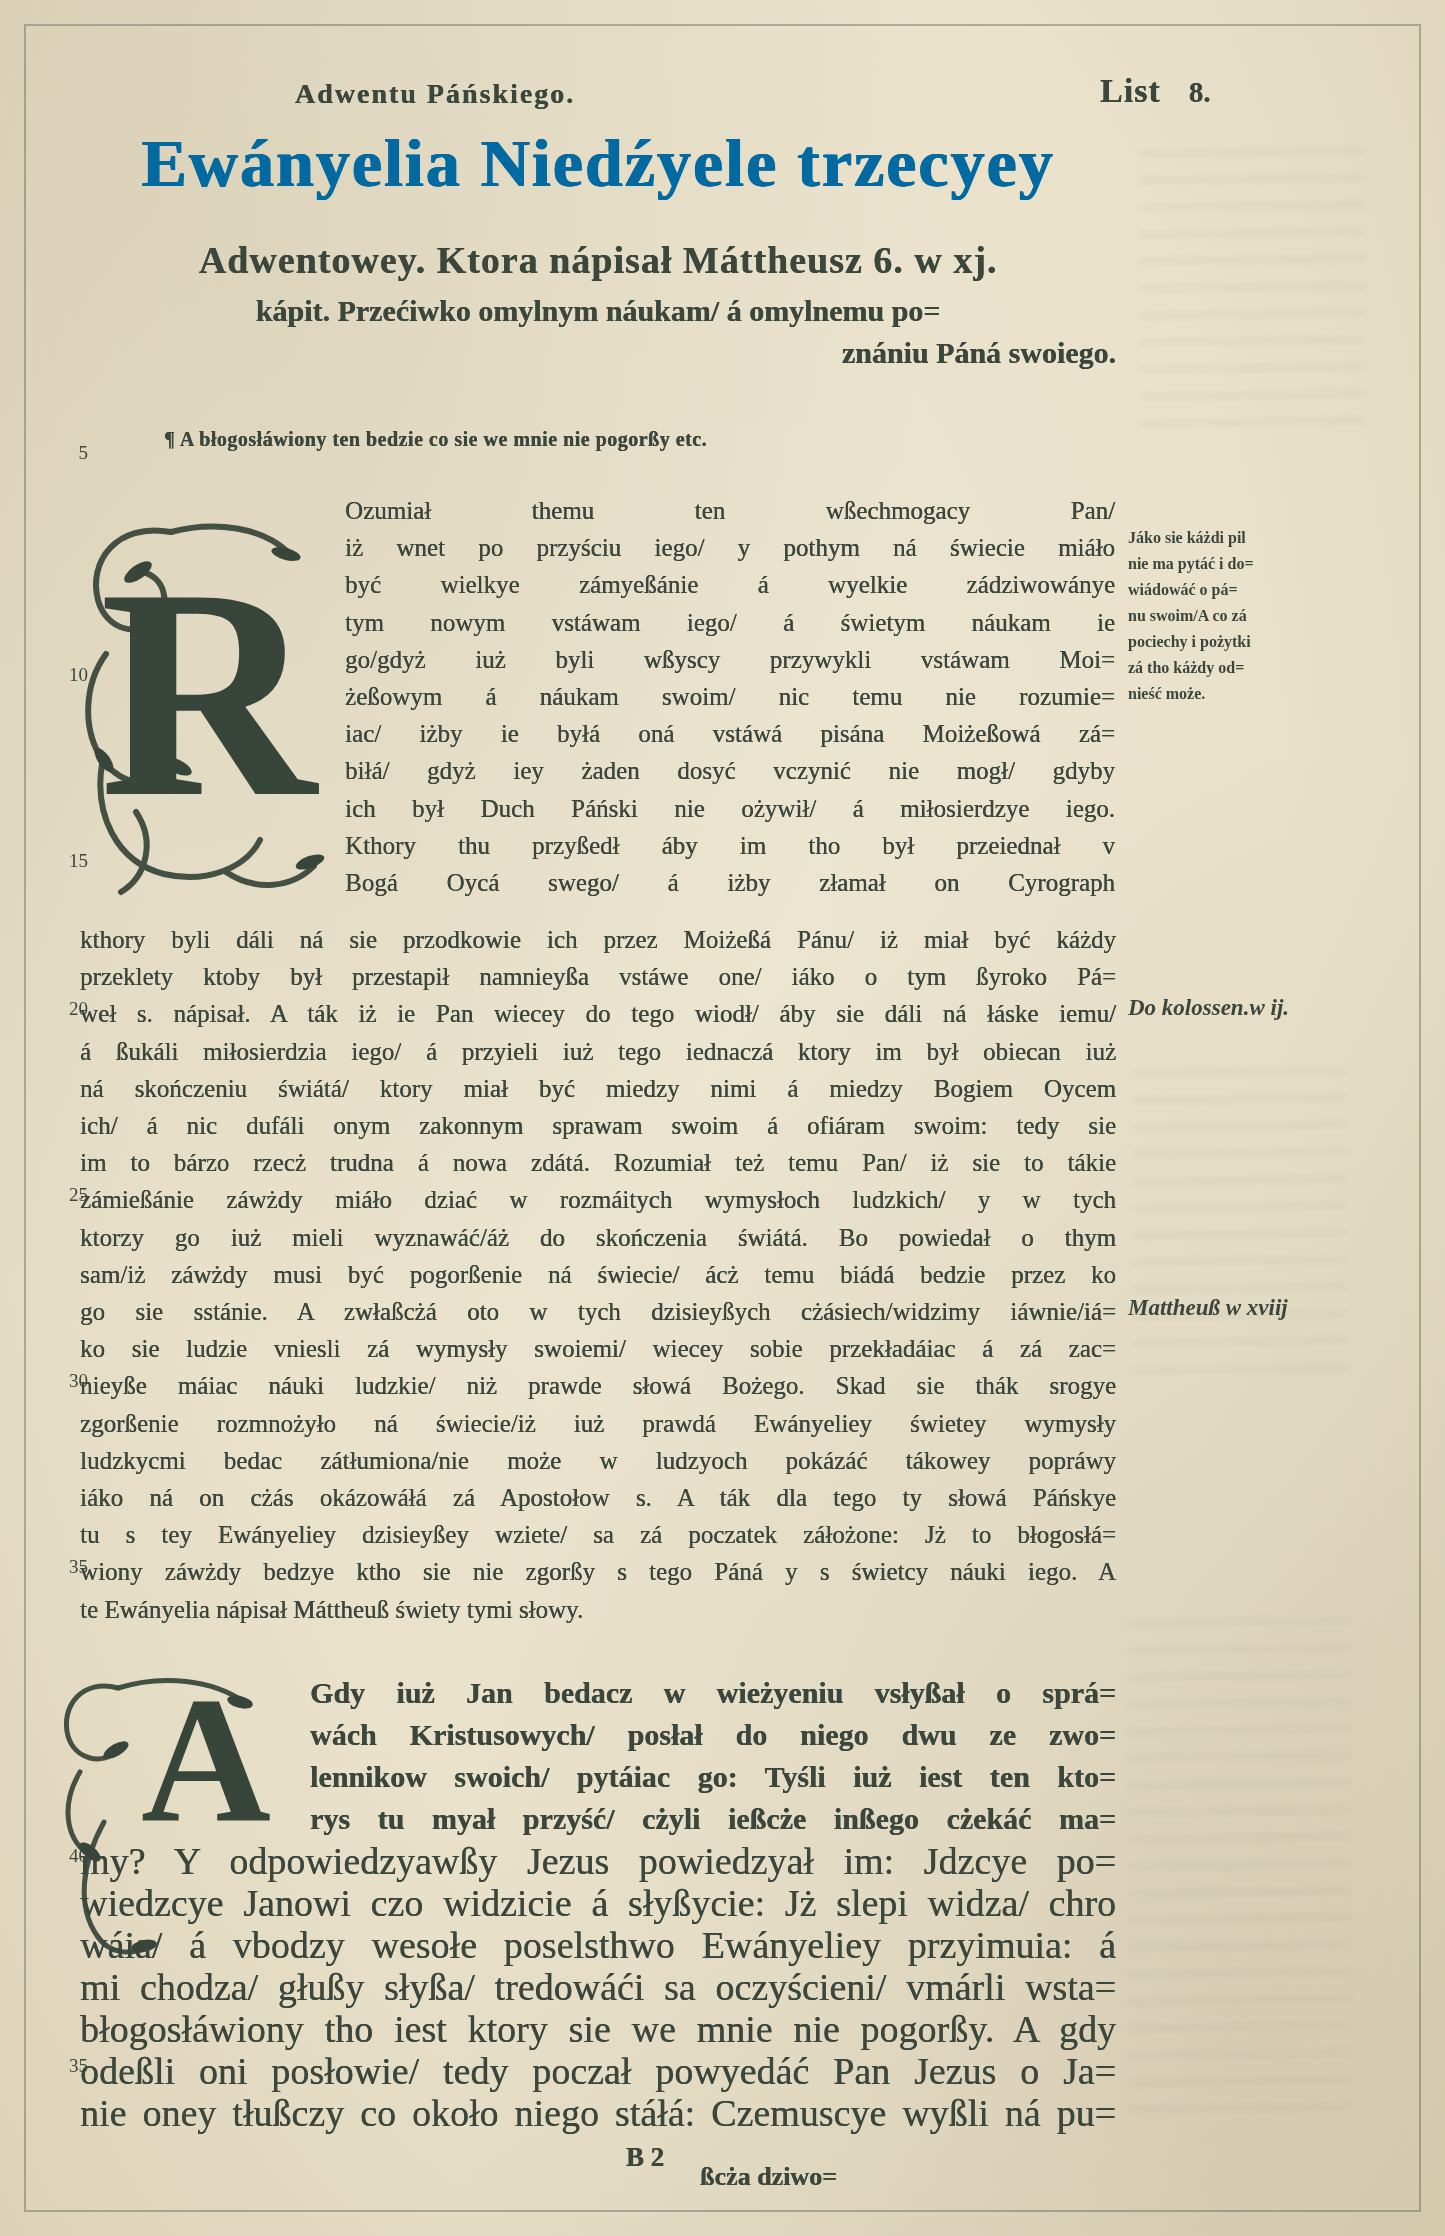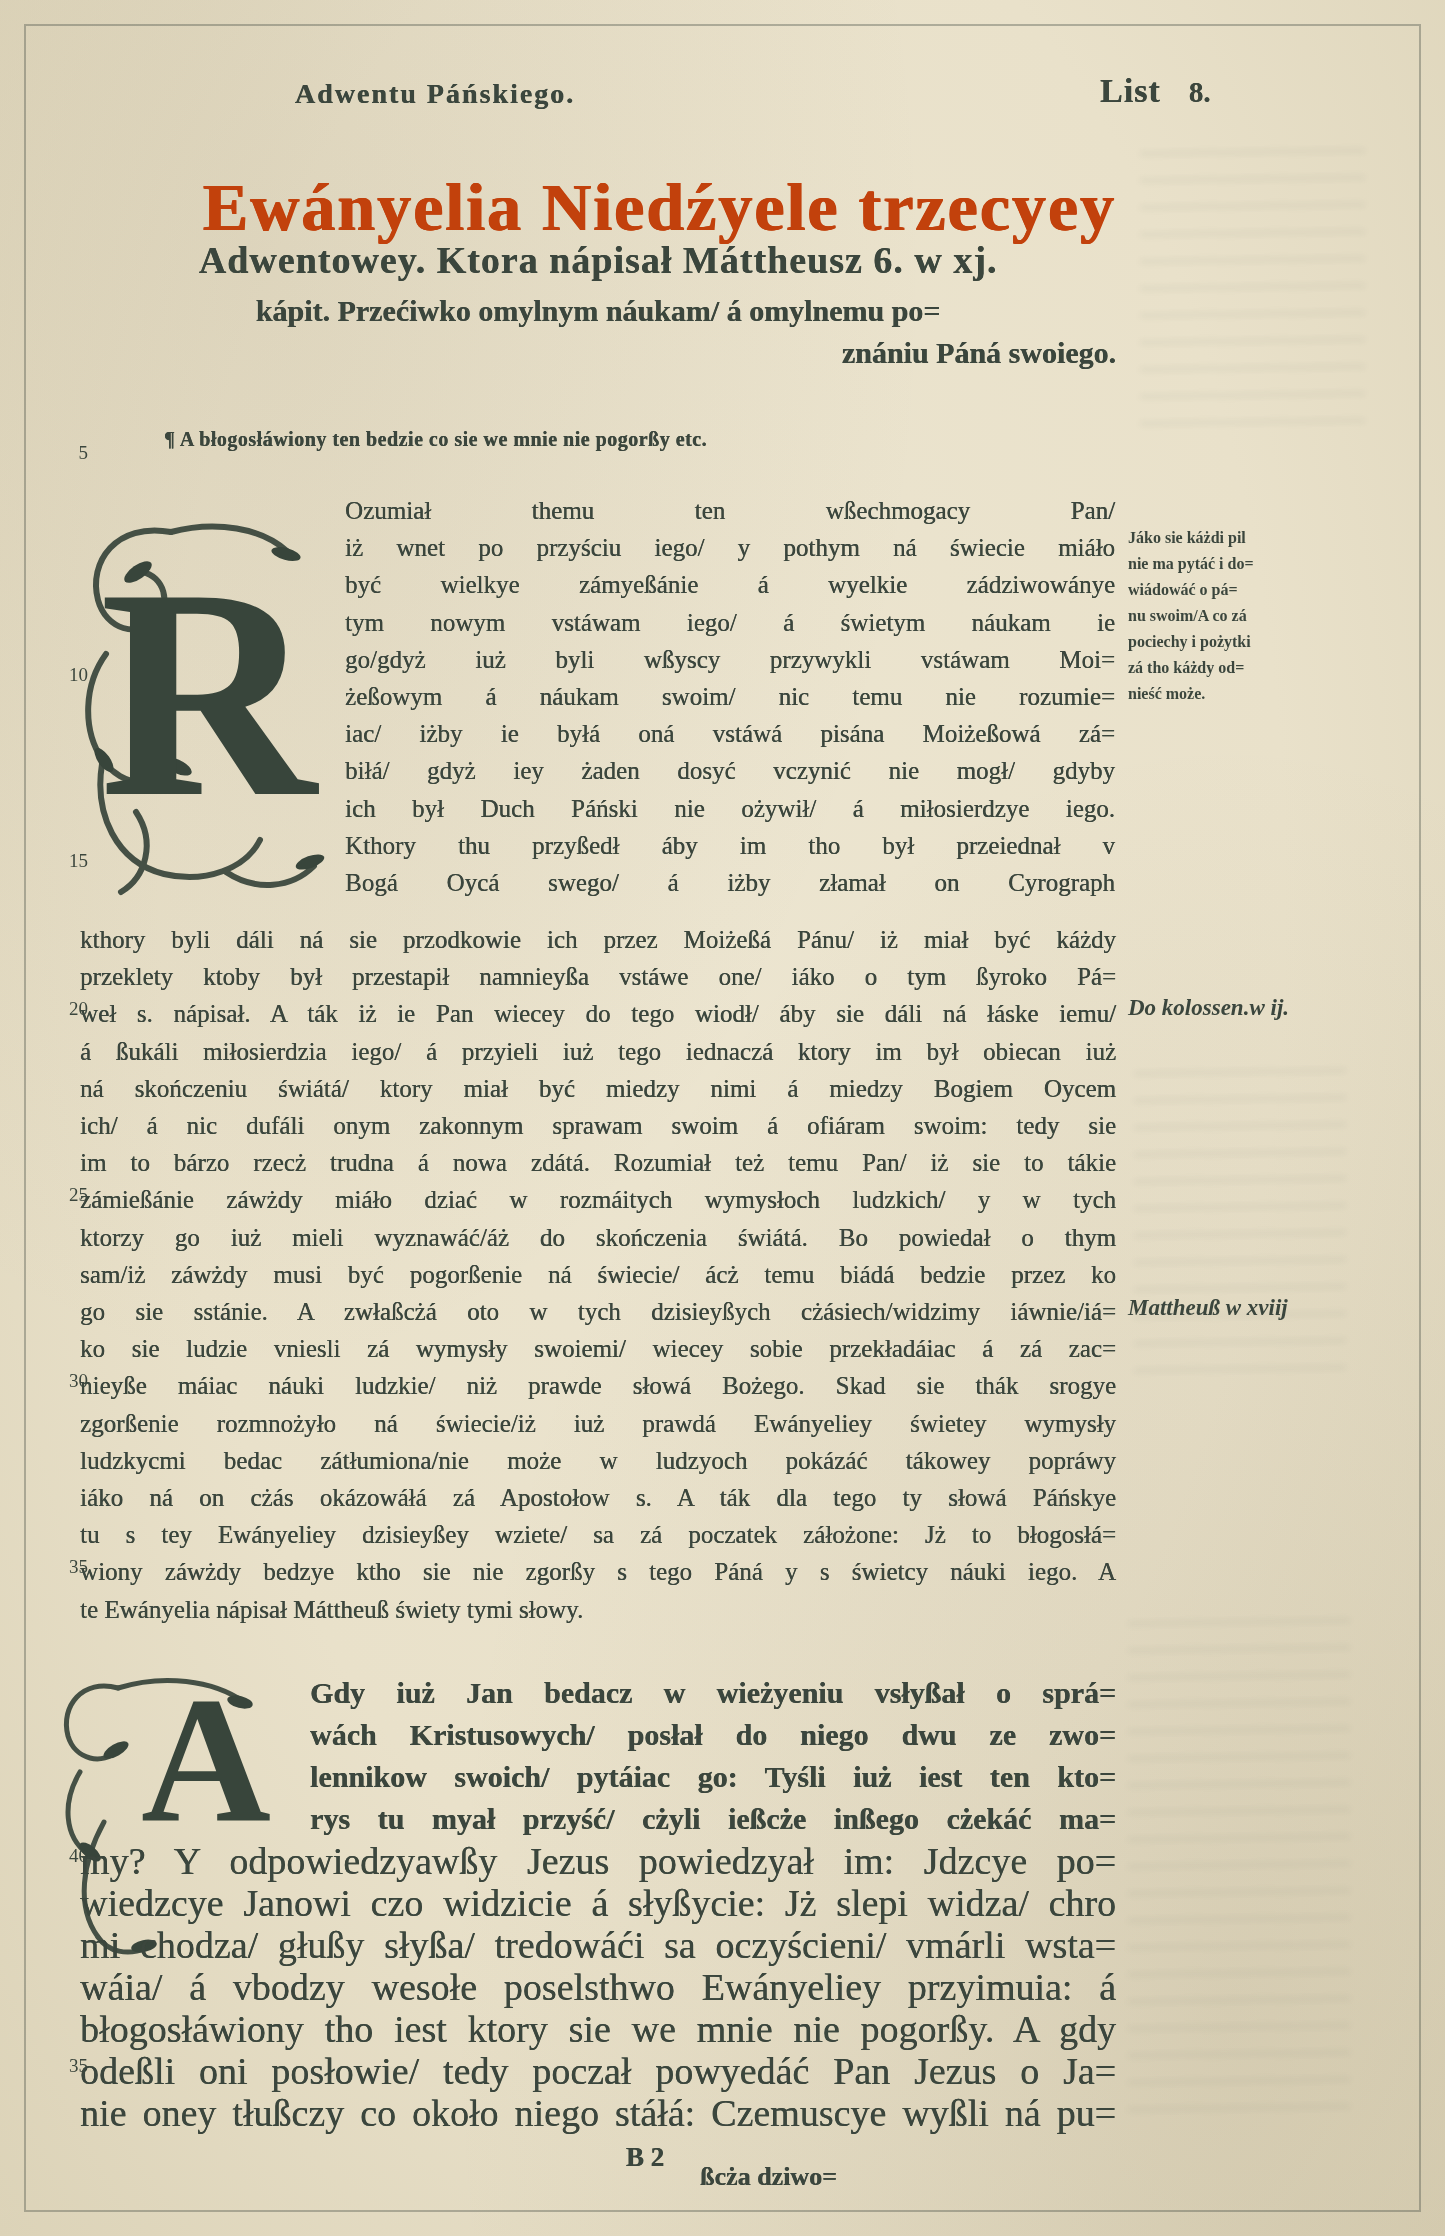--- a/index.html
+++ b/index.html
@@ -26,25 +26,24 @@
     position:absolute; left:235px; top:78px; width:400px;
     text-align:center; font-weight:bold; font-size:28px; letter-spacing:2px;
   }
   .folio { position:absolute; left:1100px; top:72px; display:flex; gap:28px; align-items:baseline; }
   .folio .lab { font-weight:bold; font-size:34px; letter-spacing:1px; }
   .folio .num { font-size:29px; font-weight:bold; }
 
   
   .main-title {
     position:absolute; left:80px; top:124px; width:1036px;
-    text-align:right; font-weight:bold; font-size:68px; letter-spacing:2px;
-    color:#c2410c;
+    text-align:center; font-weight:bold; font-size:68px; letter-spacing:2px;
+    color:#0369a1;
     text-shadow: 0.8px 0 0 currentColor, -0.4px 0 0 currentColor;
     white-space:nowrap;
-    margin-top:44px;
   }
   .sub1 { position:absolute; left:80px; top:238px; width:1036px; text-align:center;
           font-weight:bold; font-size:38px; letter-spacing:1px; }
   .sub2 { position:absolute; left:80px; top:294px; width:1036px; text-align:center;
           font-weight:bold; font-size:30px; }
   .sub3 { position:absolute; left:80px; top:336px; width:1036px; text-align:right;
           font-weight:bold; font-size:30px; }
   .incipit { position:absolute; left:164px; top:428px; font-size:20px; font-weight:bold; letter-spacing:0.5px; }
 
   
@@ -207,21 +206,21 @@
 
 <div class="p2-ind justify oldink">
     <div class="tline">Gdy iuż Jan bedacz w wieżyeniu vsłyßał o sprá=</div>
     <div class="tline">wách Kristusowych/ posłał do niego dwu ze zwo=</div>
     <div class="tline">lennikow swoich/ pytáiac go: Tyśli iuż iest ten kto=</div>
     <div class="tline">rys tu myał przyść/ cżyli ießcże inßego cżekáć ma=</div>
   </div>
 <div class="p2-full justify oldink">
     <div class="tline">my? Y odpowiedzyawßy Jezus powiedzyał im: Jdzcye po=</div>
     <div class="tline">wiedzcye Janowi czo widzicie á słyßycie: Jż slepi widza/ chro</div>
+    <div class="tline">wáia/ á vbodzy wesołe poselsthwo Ewányeliey przyimuia: á</div>
     <div class="tline">mi chodza/ głußy słyßa/ tredowáći sa oczyścieni/ vmárli wsta=</div>
-    <div class="tline">wáia/ á vbodzy wesołe poselsthwo Ewányeliey przyimuia: á</div>
     <div class="tline">błogosłáwiony tho iest ktory sie we mnie nie pogorßy. A gdy</div>
     <div class="tline">odeßli oni posłowie/ tedy poczał powyedáć Pan Jezus o Ja=</div>
     <div class="tline">nie oney tłußczy co około niego stáłá: Czemuscye wyßli ná pu=</div>
   </div>
 
 <div class="signature oldink">B 2</div>
 <div class="catchword oldink">ßcża dziwo=</div>
 
 </body></html>

